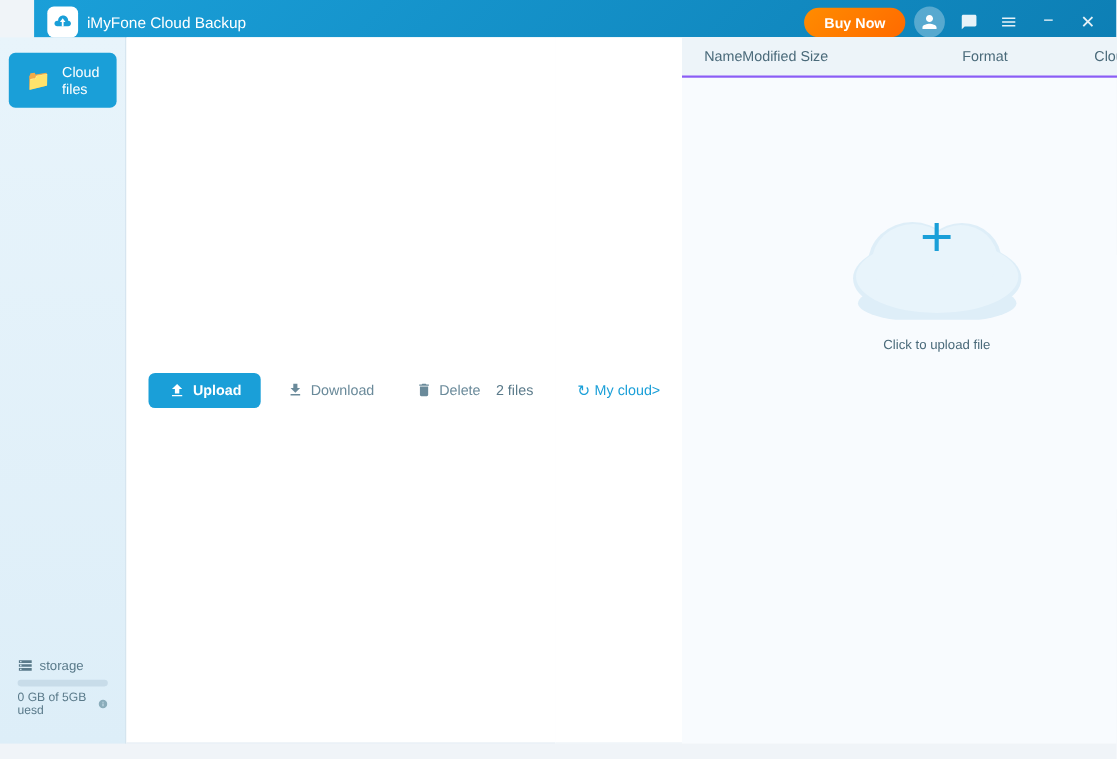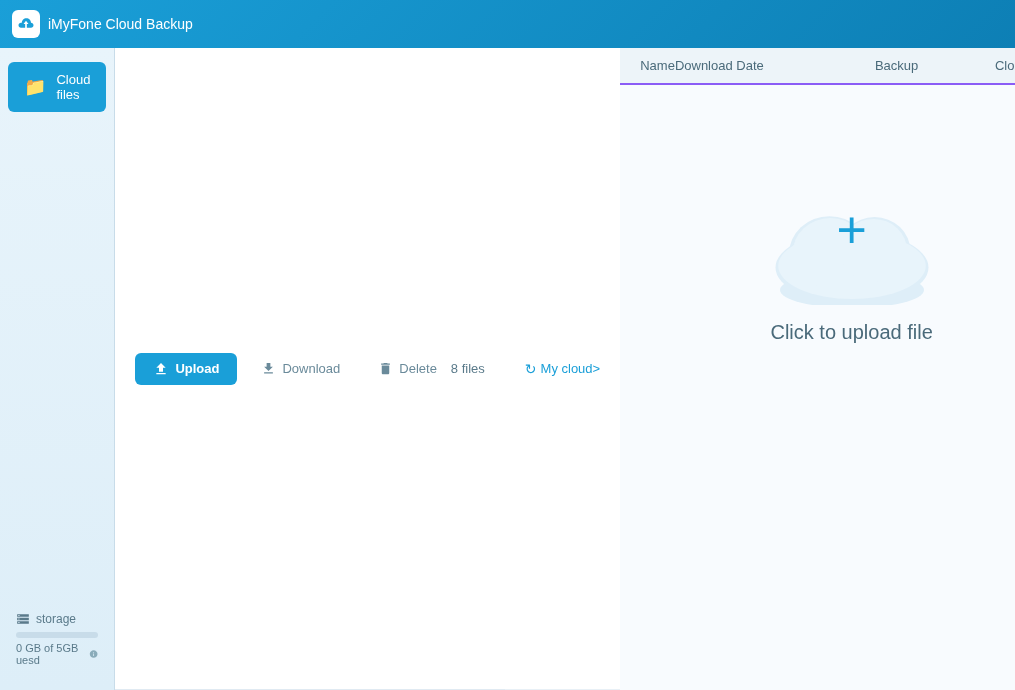--- a/index.html
+++ b/index.html
@@ -1,22 +1,22 @@
 <!DOCTYPE html>
 <html><head>
   <meta charset="utf-8">
   <style>
     * { margin: 0; padding: 0; box-sizing: border-box; }
     body { font-family: -apple-system, BlinkMacSystemFont, 'Segoe UI', sans-serif; width: 1015px; height: 690px; overflow: hidden; background: #f0f4f8; }
 
     
     .title-bar {
-      display: flex; align-items: center; justify-content: space-between;
+      display: flex; align-items: flex-end; justify-content: space-between;
       background: linear-gradient(135deg, #1a9fd8 0%, #0d7fb5 100%);
-      height: 48px; padding: 0 12px; user-select: none;
+      height: 34px; padding: 0 12px; user-select: none; margin-left: 31px;
     }
     .title-bar-left { display: flex; align-items: center; gap: 8px; }
     .app-logo { width: 28px; height: 28px; background: white; border-radius: 6px; display: flex; align-items: center; justify-content: center; }
     .app-logo svg { width: 20px; height: 20px; }
     .app-title { color: white; font-size: 14px; font-weight: 500; }
     .title-bar-right { display: flex; align-items: center; gap: 8px; }
     .buy-now-btn {
       background: linear-gradient(135deg, #ff8c00, #ff6a00);
       color: white; border: none; border-radius: 16px;
       padding: 6px 18px; font-size: 13px; font-weight: 600; cursor: pointer;
@@ -95,35 +95,55 @@
     }
     .cloud-upload-illustration { position: relative; width: 200px; height: 160px; }
     .cloud-shape {
       position: absolute; bottom: 0; left: 50%; transform: translateX(-50%);
       width: 180px; height: 120px;
     }
     .plus-icon {
       position: absolute; top: 50%; left: 50%; transform: translate(-50%, -40%);
       font-size: 52px; font-weight: 300; color: #1a9fd8; z-index: 10; line-height: 1;
     }
-    .empty-text { font-size: 20px; color: #4a6a7a; font-weight: 400; }
+    .empty-text { font-size: 12px; color: #4a6a7a; font-weight: 400; }
   </style>
 </head>
 <body>
 
 <div class="title-bar">
   <div class="title-bar-left">
     <div class="app-logo">
       <svg viewBox="0 0 24 24" fill="none">
         <path d="M18 10.5C18 7.46 15.54 5 12.5 5C9.46 5 7 7.46 7 10.5H6C4.34 10.5 3 11.84 3 13.5C3 15.16 4.34 16.5 6 16.5H18C19.66 16.5 21 15.16 21 13.5C21 11.84 19.66 10.5 18 10.5Z" fill="#1a9fd8"></path>
         <path d="M12 8L9 12H11V17H13V12H15L12 8Z" fill="white"></path>
       </svg>
     </div>
     <span class="app-title">iMyFone Cloud Backup</span>
   </div>
+  <div class="title-bar-right">
+    <button class="buy-now-btn">Buy Now</button>
+    <div class="avatar">
+      <svg width="16" height="16" viewBox="0 0 24 24" fill="white">
+        <path d="M12 12c2.7 0 4.8-2.1 4.8-4.8S14.7 2.4 12 2.4 7.2 4.5 7.2 7.2 9.3 12 12 12zm0 2.4c-3.2 0-9.6 1.6-9.6 4.8v2.4h19.2v-2.4c0-3.2-6.4-4.8-9.6-4.8z"></path>
+      </svg>
+    </div>
+    <button class="title-icon-btn">
+      <svg width="16" height="16" viewBox="0 0 24 24" fill="white">
+          <path d="M20 2H4c-1.1 0-2 .9-2 2v18l4-4h14c1.1 0 2-.9 2-2V4c0-1.1-.9-2-2-2z"></path>
+        </svg>
+    </button>
+    <button class="title-icon-btn">
+      <svg width="16" height="16" viewBox="0 0 24 24" fill="white">
+          <path d="M3 18h18v-2H3v2zm0-5h18v-2H3v2zm0-7v2h18V6H3z"></path>
+        </svg>
+    </button>
+    <button class="title-icon-btn">−</button>
+    <button class="title-icon-btn">✕</button>
+  </div>
 </div>
 
 <div class="main-layout">
 
   <div class="sidebar">
     <div class="sidebar-item active">
       <span class="folder-icon">📁</span>
       <span>Cloud files</span>
     </div>
 
@@ -162,33 +182,33 @@
           </svg>
           <span>Download</span>
         </button>
         <button class="action-btn">
           <svg width="15" height="15" viewBox="0 0 24 24" fill="#6a8a9a">
             <path d="M6 19c0 1.1.9 2 2 2h8c1.1 0 2-.9 2-2V7H6v12zM19 4h-3.5l-1-1h-5l-1 1H5v2h14V4z"></path>
           </svg>
           <span>Delete</span>
         </button>
       </div>
-      <div class="file-count">8 files</div>
+      <div class="file-count">2 files</div>
     </div>
 
     <div class="breadcrumb-bar">
       <span class="breadcrumb-icon" style="font-size:14px; color:#1a9fd8;">↻</span>
       <span class="breadcrumb-text">My cloud&gt;</span>
     </div>
 
     <div class="table-container">
       <div class="table-header">
         <span>Name</span>
-        <span>Download Date</span>
-        <span>Backup</span>
+        <span>Modified Size</span>
+        <span>Format</span>
         <span>Cloud</span>
       </div>
 
       <div class="table-body">
         <div class="empty-state">
           <div class="cloud-upload-illustration">
 
             <svg class="cloud-shape" viewBox="0 0 200 130" fill="none" xmlns="http://www.w3.org/2000/svg">
               <ellipse cx="100" cy="90" rx="85" ry="40" fill="#deeef8"></ellipse>
               <ellipse cx="75" cy="75" rx="45" ry="42" fill="#deeef8"></ellipse>

